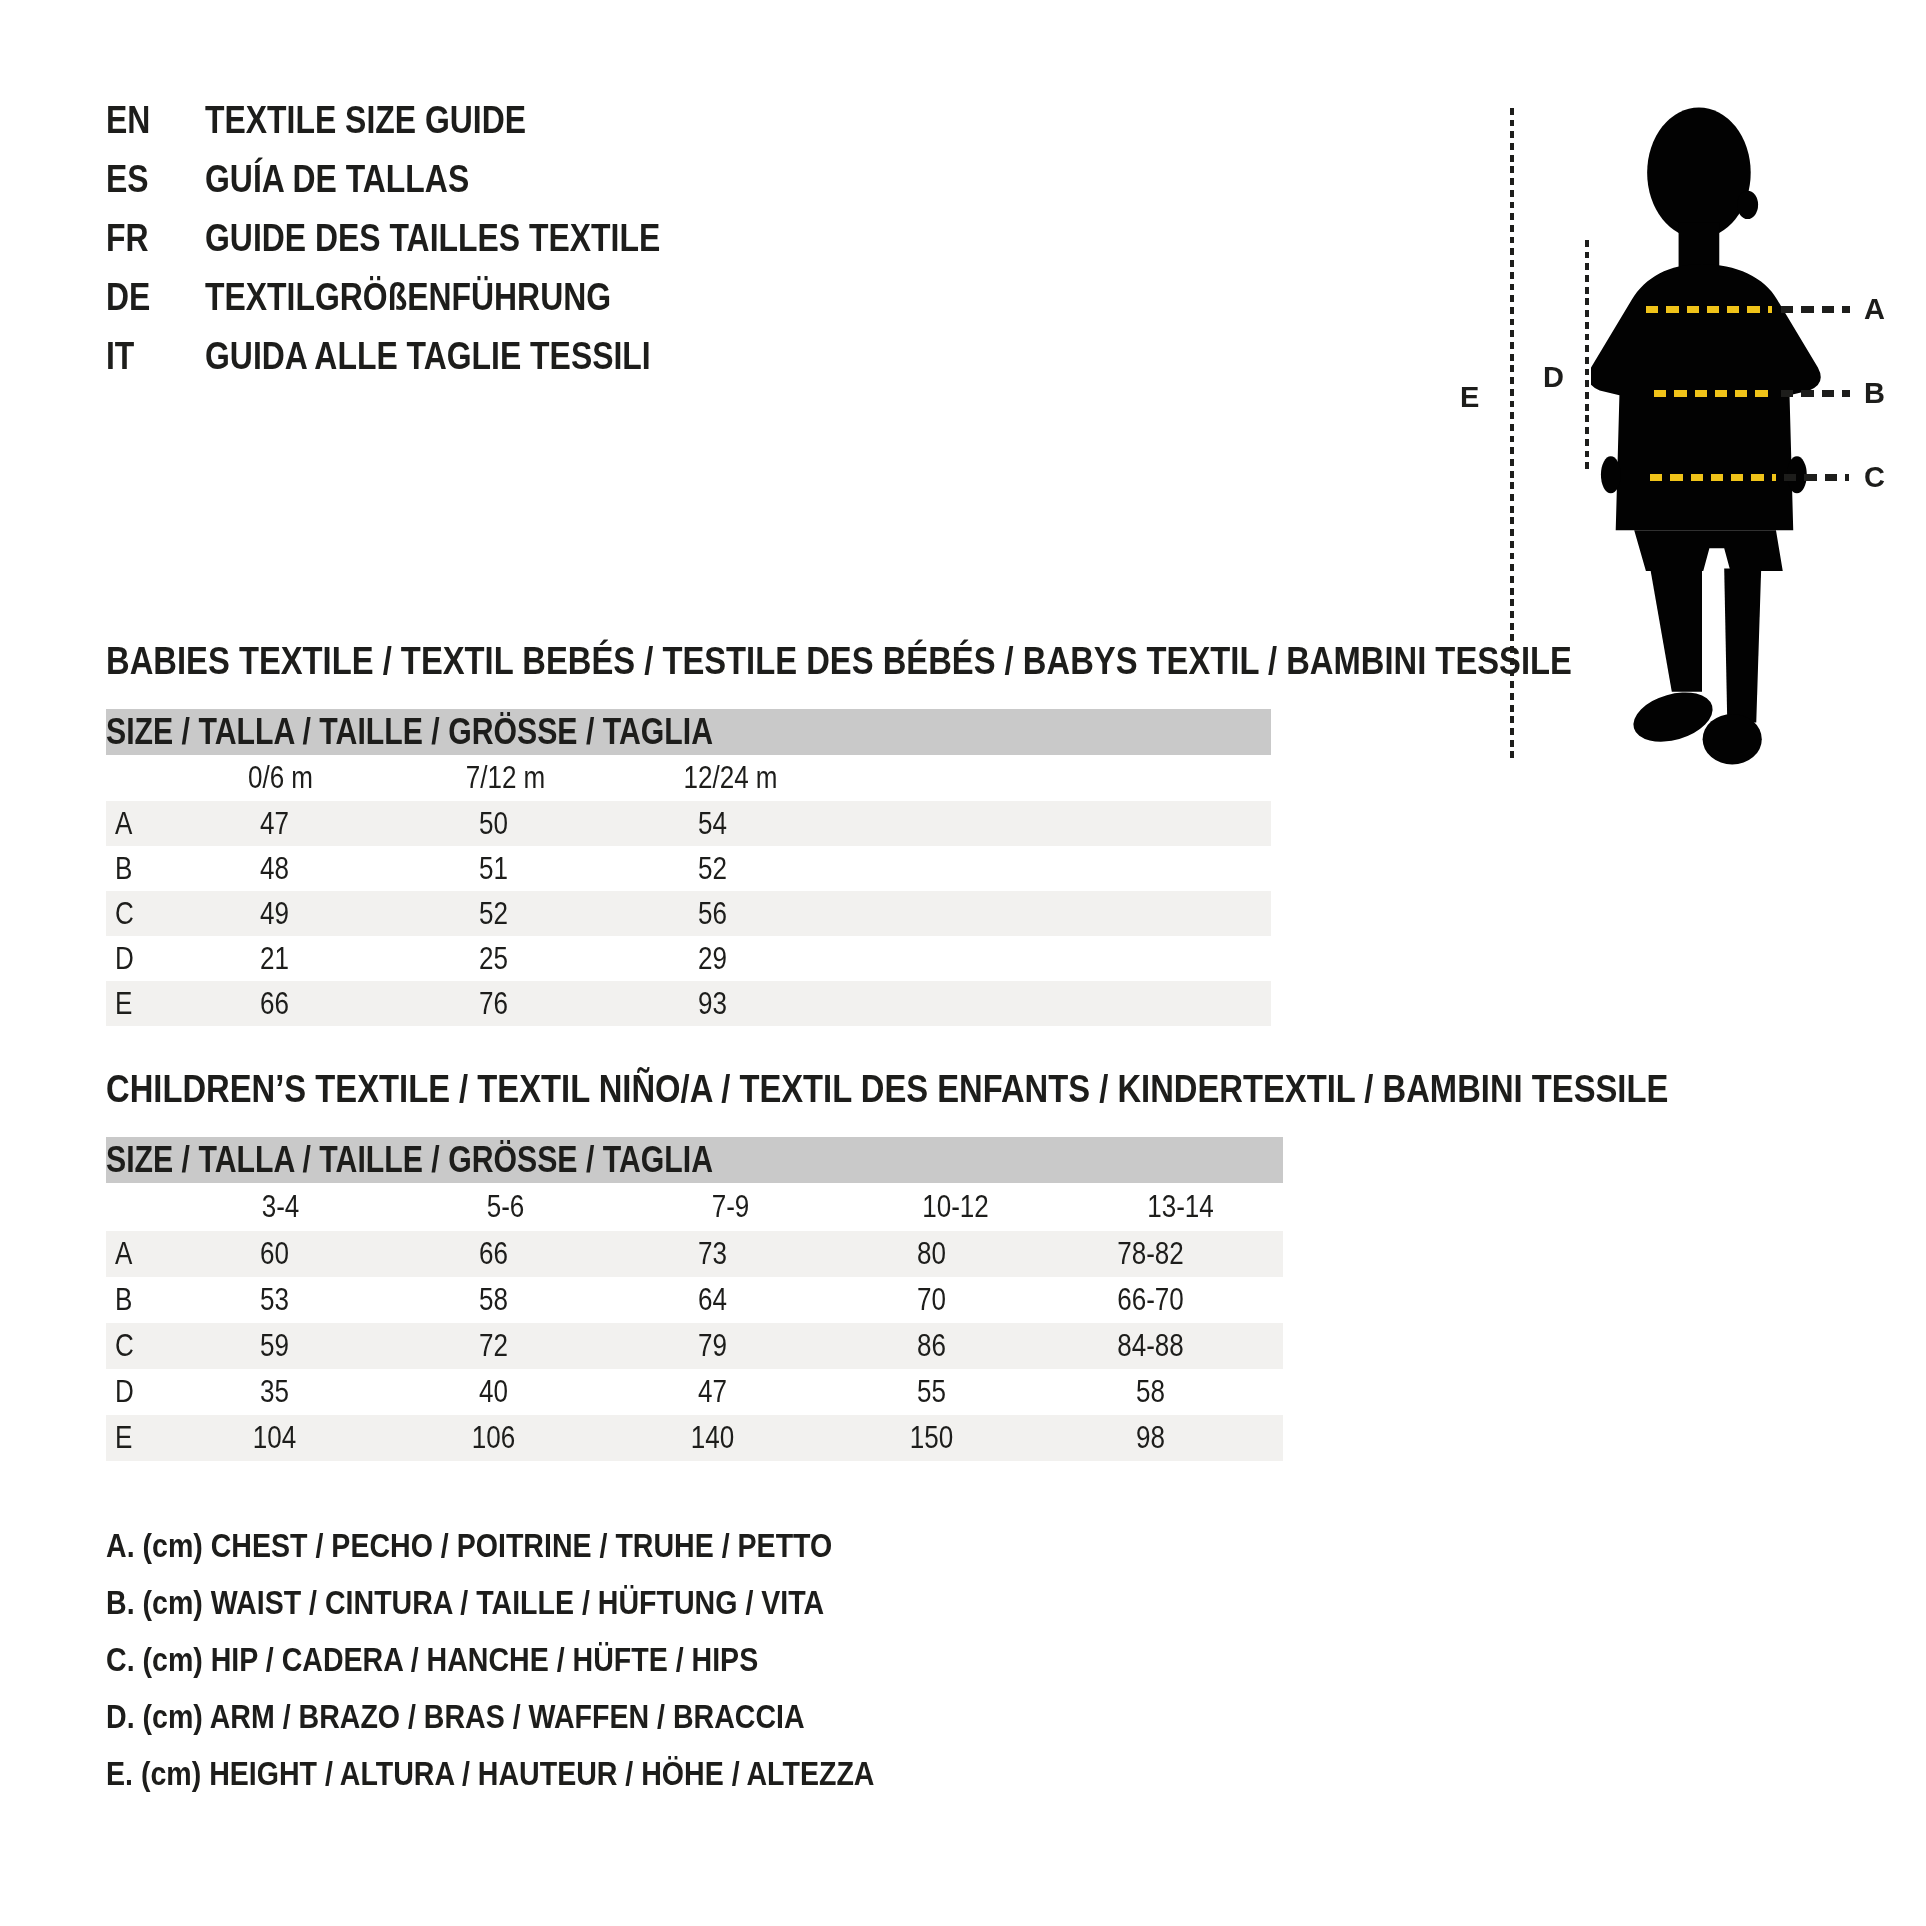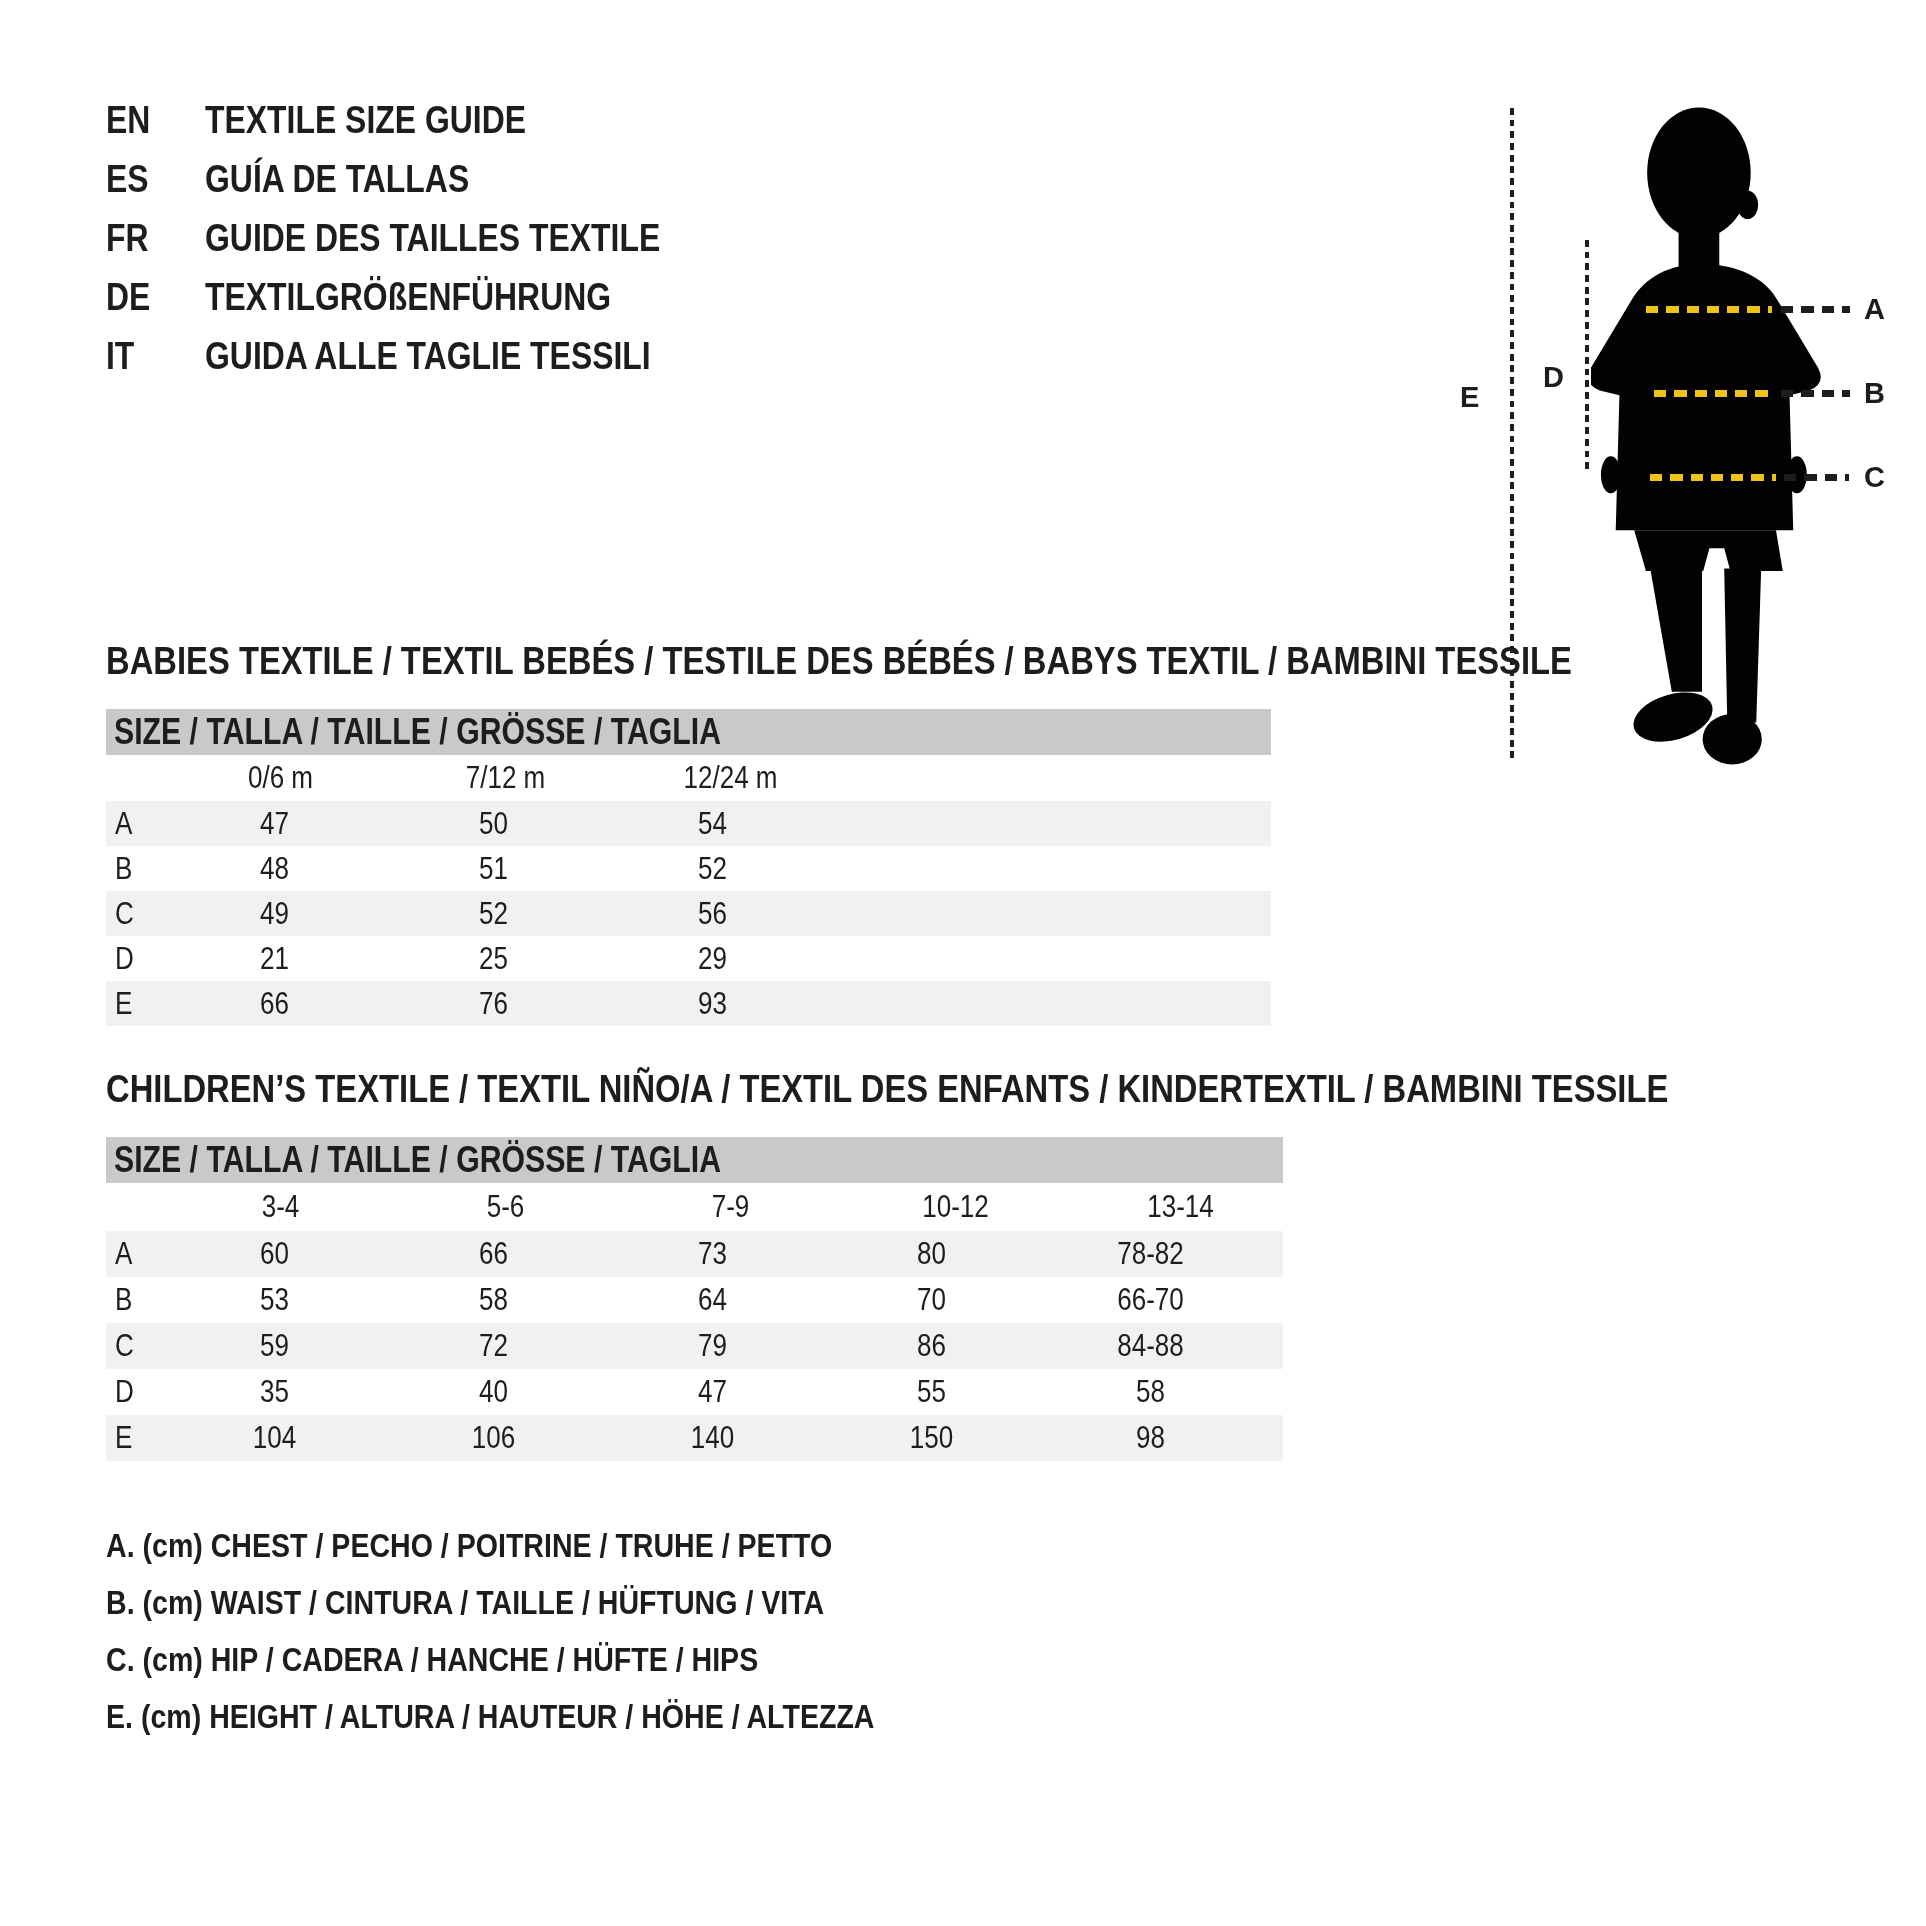--- a/index.html
+++ b/index.html
@@ -24,21 +24,21 @@
   .hdash-y{position:absolute;height:6.8px;background:repeating-linear-gradient(to right,#f0c319 0 12.3px,transparent 12.3px 20.3px);}
   .hdash-k{position:absolute;height:6.8px;background:repeating-linear-gradient(to right,#1d1d1b 0 12.3px,transparent 12.3px 20.3px);}
   .fig-label{position:absolute;font-size:29px;font-weight:700;line-height:35px;}
   #silhouette{position:absolute;left:1559px;top:105px;width:259px;height:678px;}
 
   
   .sec-heading{position:absolute;left:74px;font-size:39px;font-weight:700;line-height:38px;}
 
   
   .size-table{position:absolute;left:74px;}
-  .size-bar{height:46px;background:#c9c9c9;display:flex;align-items:center;padding-left:8px;font-size:36px;font-weight:700;}
+  .size-bar{height:46px;background:#c9c9c9;display:flex;align-items:center;padding-left:0;font-size:36px;font-weight:700;}
   .trow{display:grid;align-items:center;font-size:31px;font-weight:400;}
   .babies-grid{grid-template-columns:59px 219px 219px 219px 1fr;}
   .children-grid{grid-template-columns:59px 219px 219px 219px 219px 219px 1fr;}
   .trow.colhead{height:46px;gap:6px;}
   .trow.data{height:45px;}
   .children .trow.colhead{height:48px;}
   .children .trow.data{height:46px;}
   .trow.alt{background:#f2f1ef;}
   .rlab{padding-left:8.6px;}
   .rlab .cx{transform-origin:0 50%;}
@@ -229,18 +229,21 @@
     <div class="legend-line">
         <span class="cx">A. (cm) CHEST / PECHO / POITRINE / TRUHE / PETTO</span>
       </div>
     <div class="legend-line">
         <span class="cx">B. (cm) WAIST / CINTURA / TAILLE / HÜFTUNG / VITA</span>
       </div>
     <div class="legend-line">
         <span class="cx">C. (cm) HIP / CADERA / HANCHE / HÜFTE / HIPS</span>
       </div>
     <div class="legend-line">
+        <span class="cx">D. (cm) ARM / BRAZO / BRAS / WAFFEN / BRACCIA</span>
+      </div>
+    <div class="legend-line">
         <span class="cx">E. (cm) HEIGHT / ALTURA / HAUTEUR / HÖHE / ALTEZZA</span>
       </div>
   </div>
 
 </div>
 
 
 </body></html>

